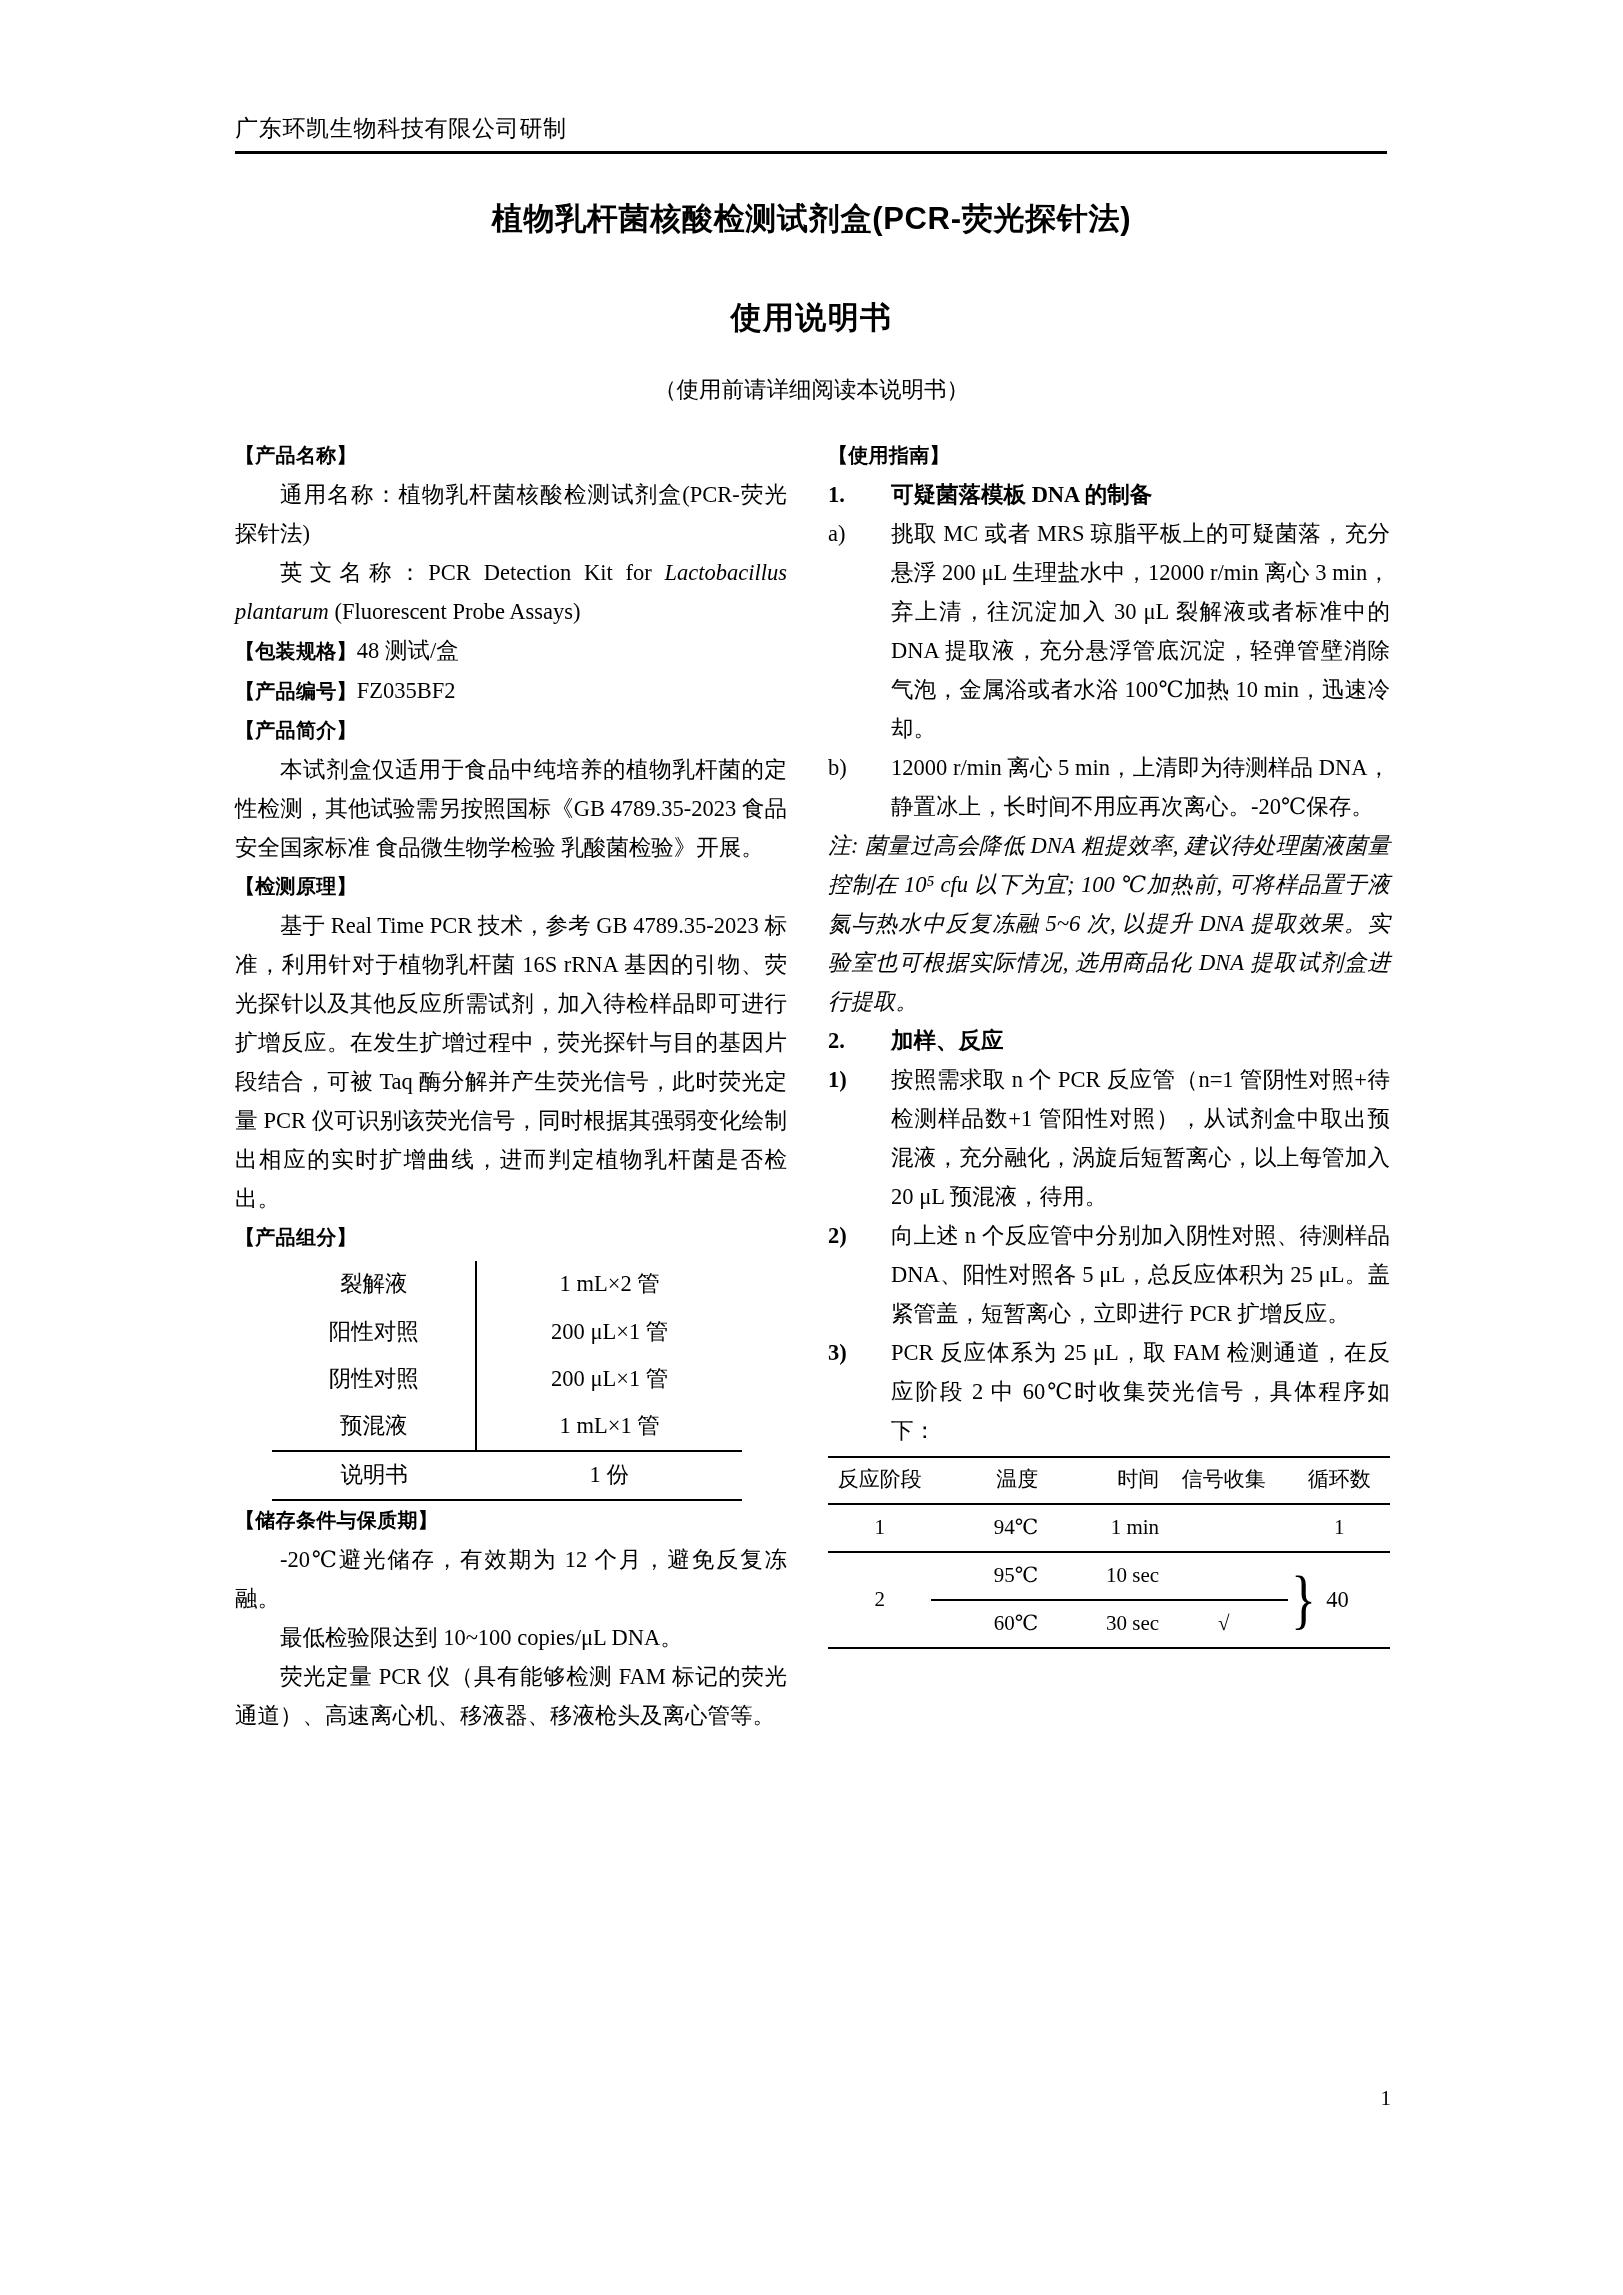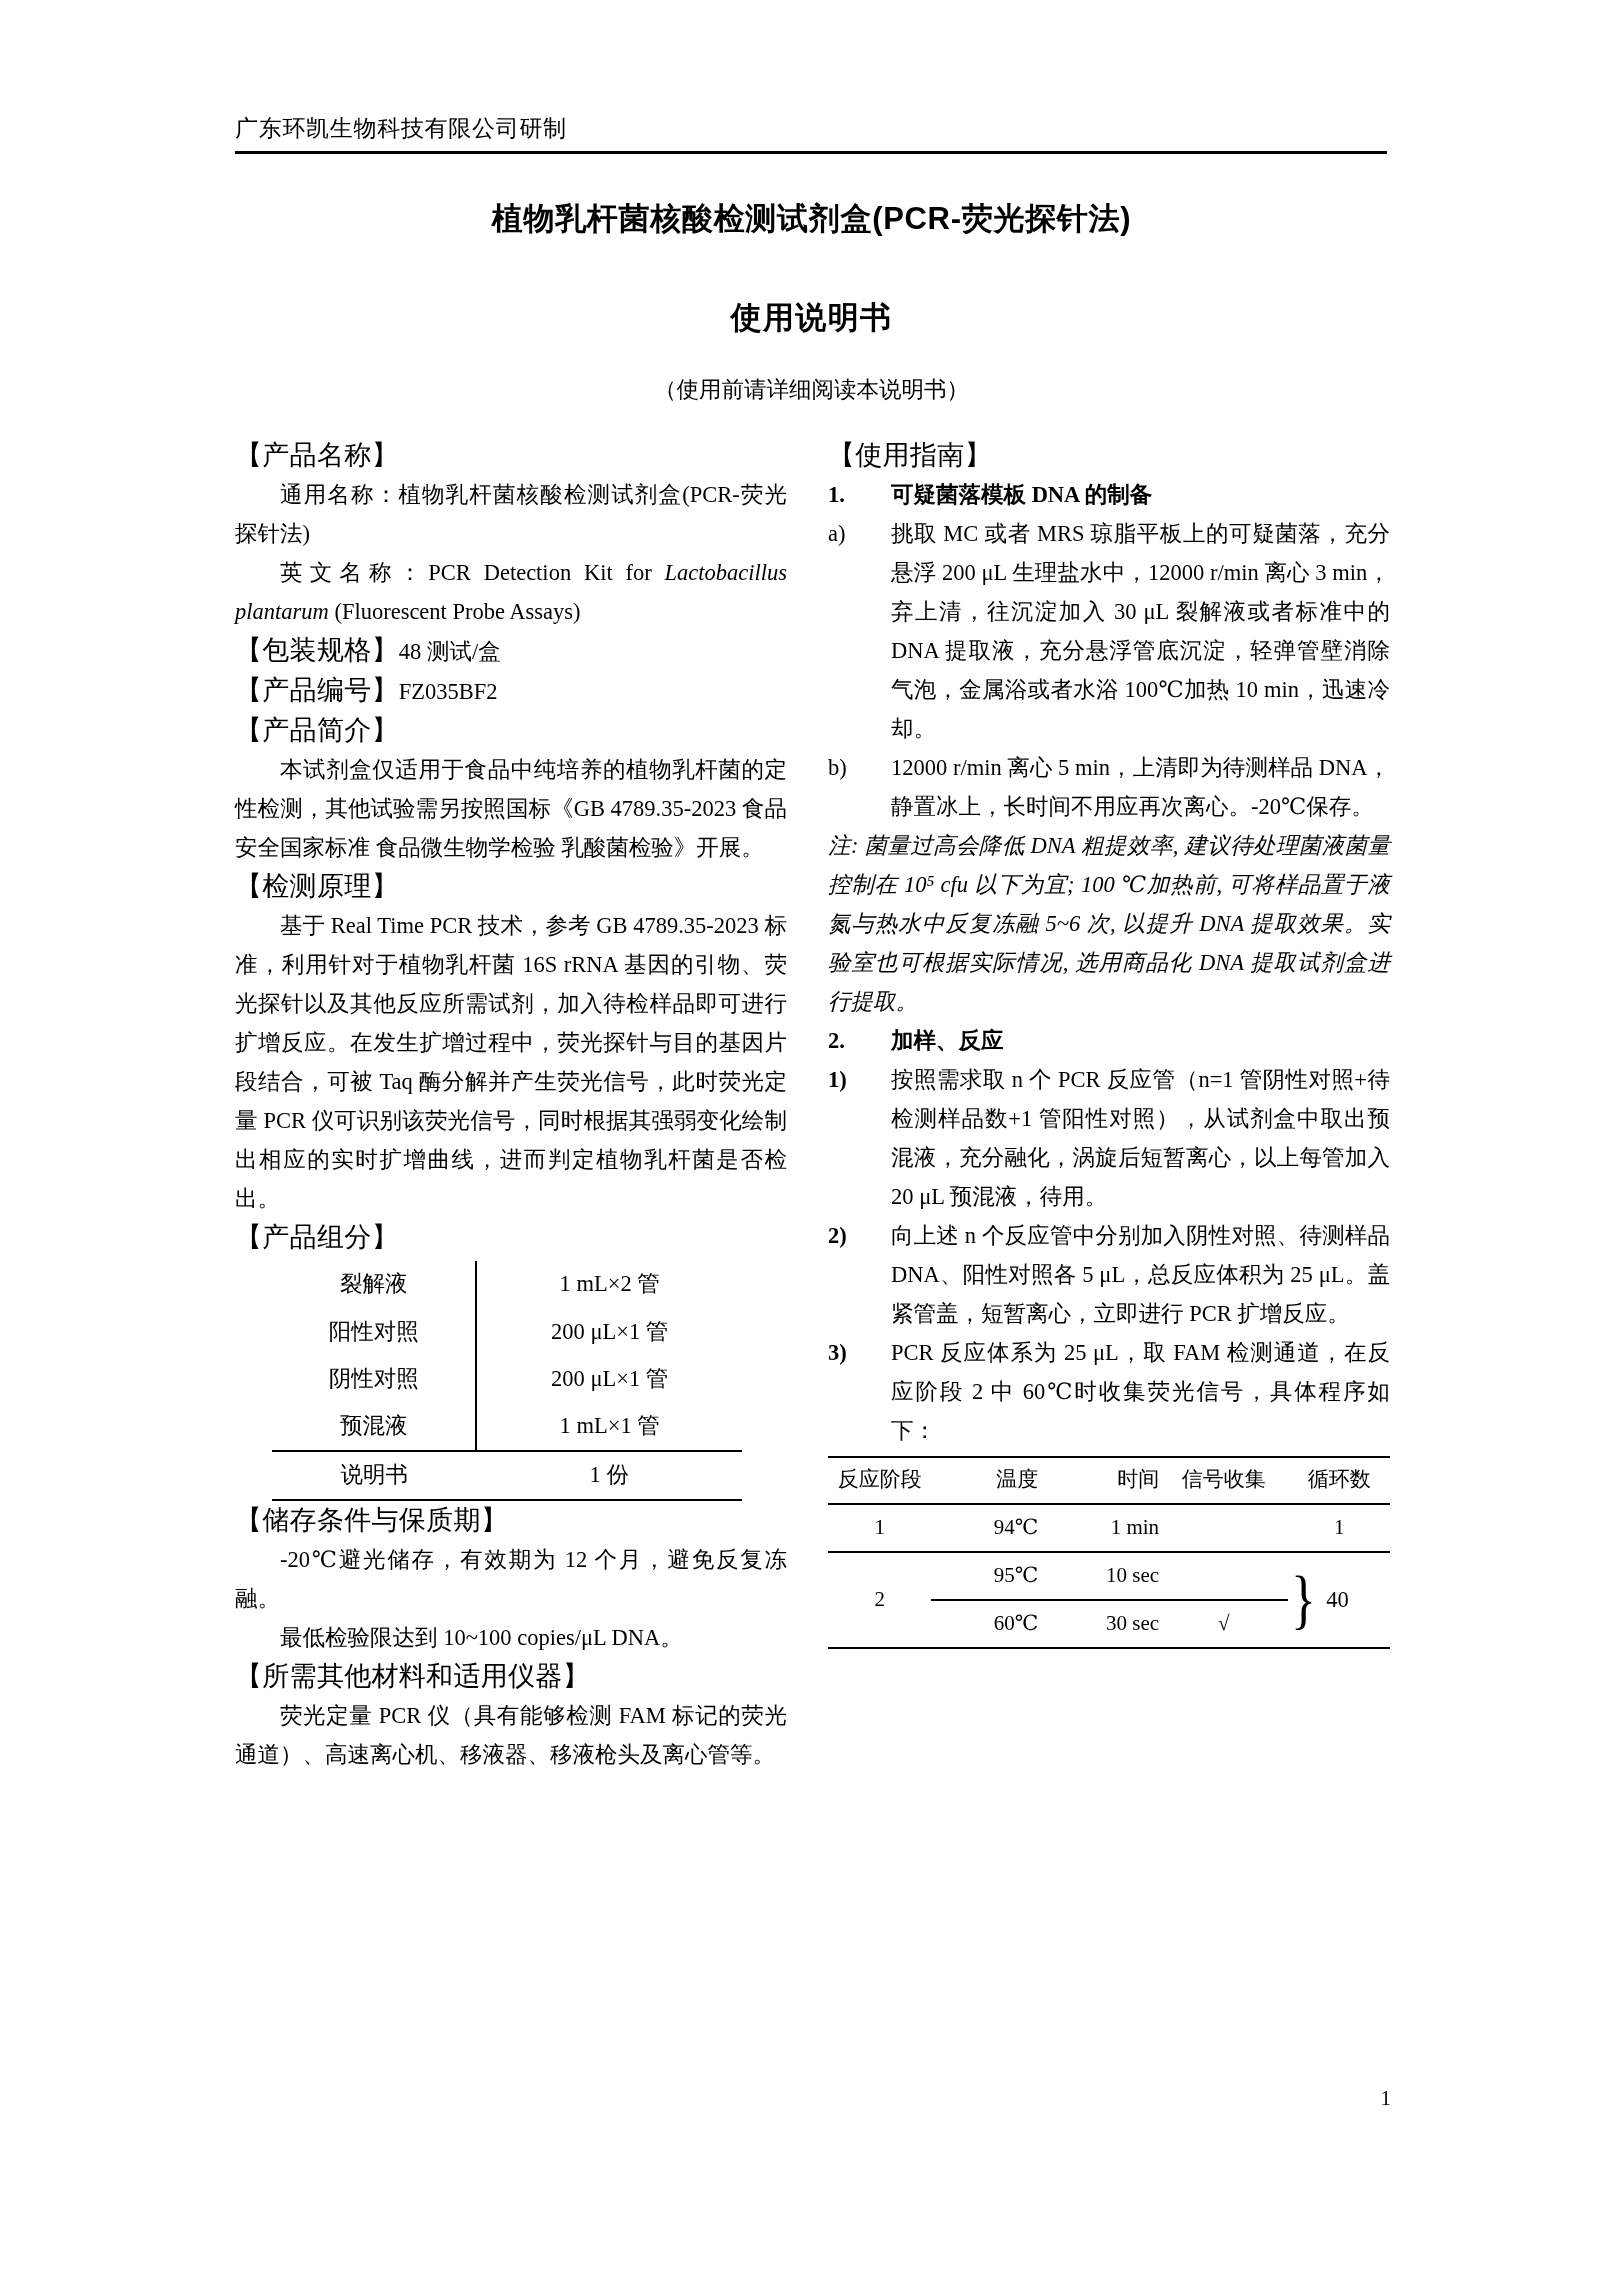--- a/index.html
+++ b/index.html
@@ -45,21 +45,21 @@
 
   
   .col {
     position:absolute; top:436px;
     font-size:22.5px; line-height:39px;
   }
   .col-left  { left:235px; width:552px; }
   .col-right { left:828px; width:562px; }
 
   .sec-head {
-    font-weight:normal; font-size:27px;
+    font-weight:bold; font-size:20px;
     font-family:"Liberation Sans","DejaVu Sans",sans-serif;
     letter-spacing:0.3px;
   }
 
   p { margin:0; }
   .ind  { text-indent:45px; text-align:justify; text-justify:inter-ideograph; }
   .flat { text-align:justify; text-justify:inter-ideograph; }
   .ital { font-style:italic; text-align:justify; text-justify:inter-ideograph; }
   .it   { font-style:italic; }
 
@@ -171,21 +171,20 @@
         <td class="hsplit bot-rule">1 份</td>
       </tr>
     </tbody>
       </table>
 
     <div class="sec-head">【储存条件与保质期】</div>
     <p class="ind">-20℃避光储存，有效期为 12 个月，避免反复冻融。</p>
 
     <p class="ind">最低检验限达到 10~100 copies/μL DNA。</p>
 
-    <div class="sec-head">【所需其他材料和适用仪器】</div>
     <p class="ind">荧光定量 PCR 仪（具有能够检测 FAM 标记的荧光通道）、高速离心机、移液器、移液枪头及离心管等。</p>
   </div>
 
   <div class="col col-right">
 
     <div class="sec-head">【使用指南】</div>
 
     <div class="li">
       <div class="li-n bold">1.</div>
       <div class="li-b bold">可疑菌落模板 DNA 的制备</div>

